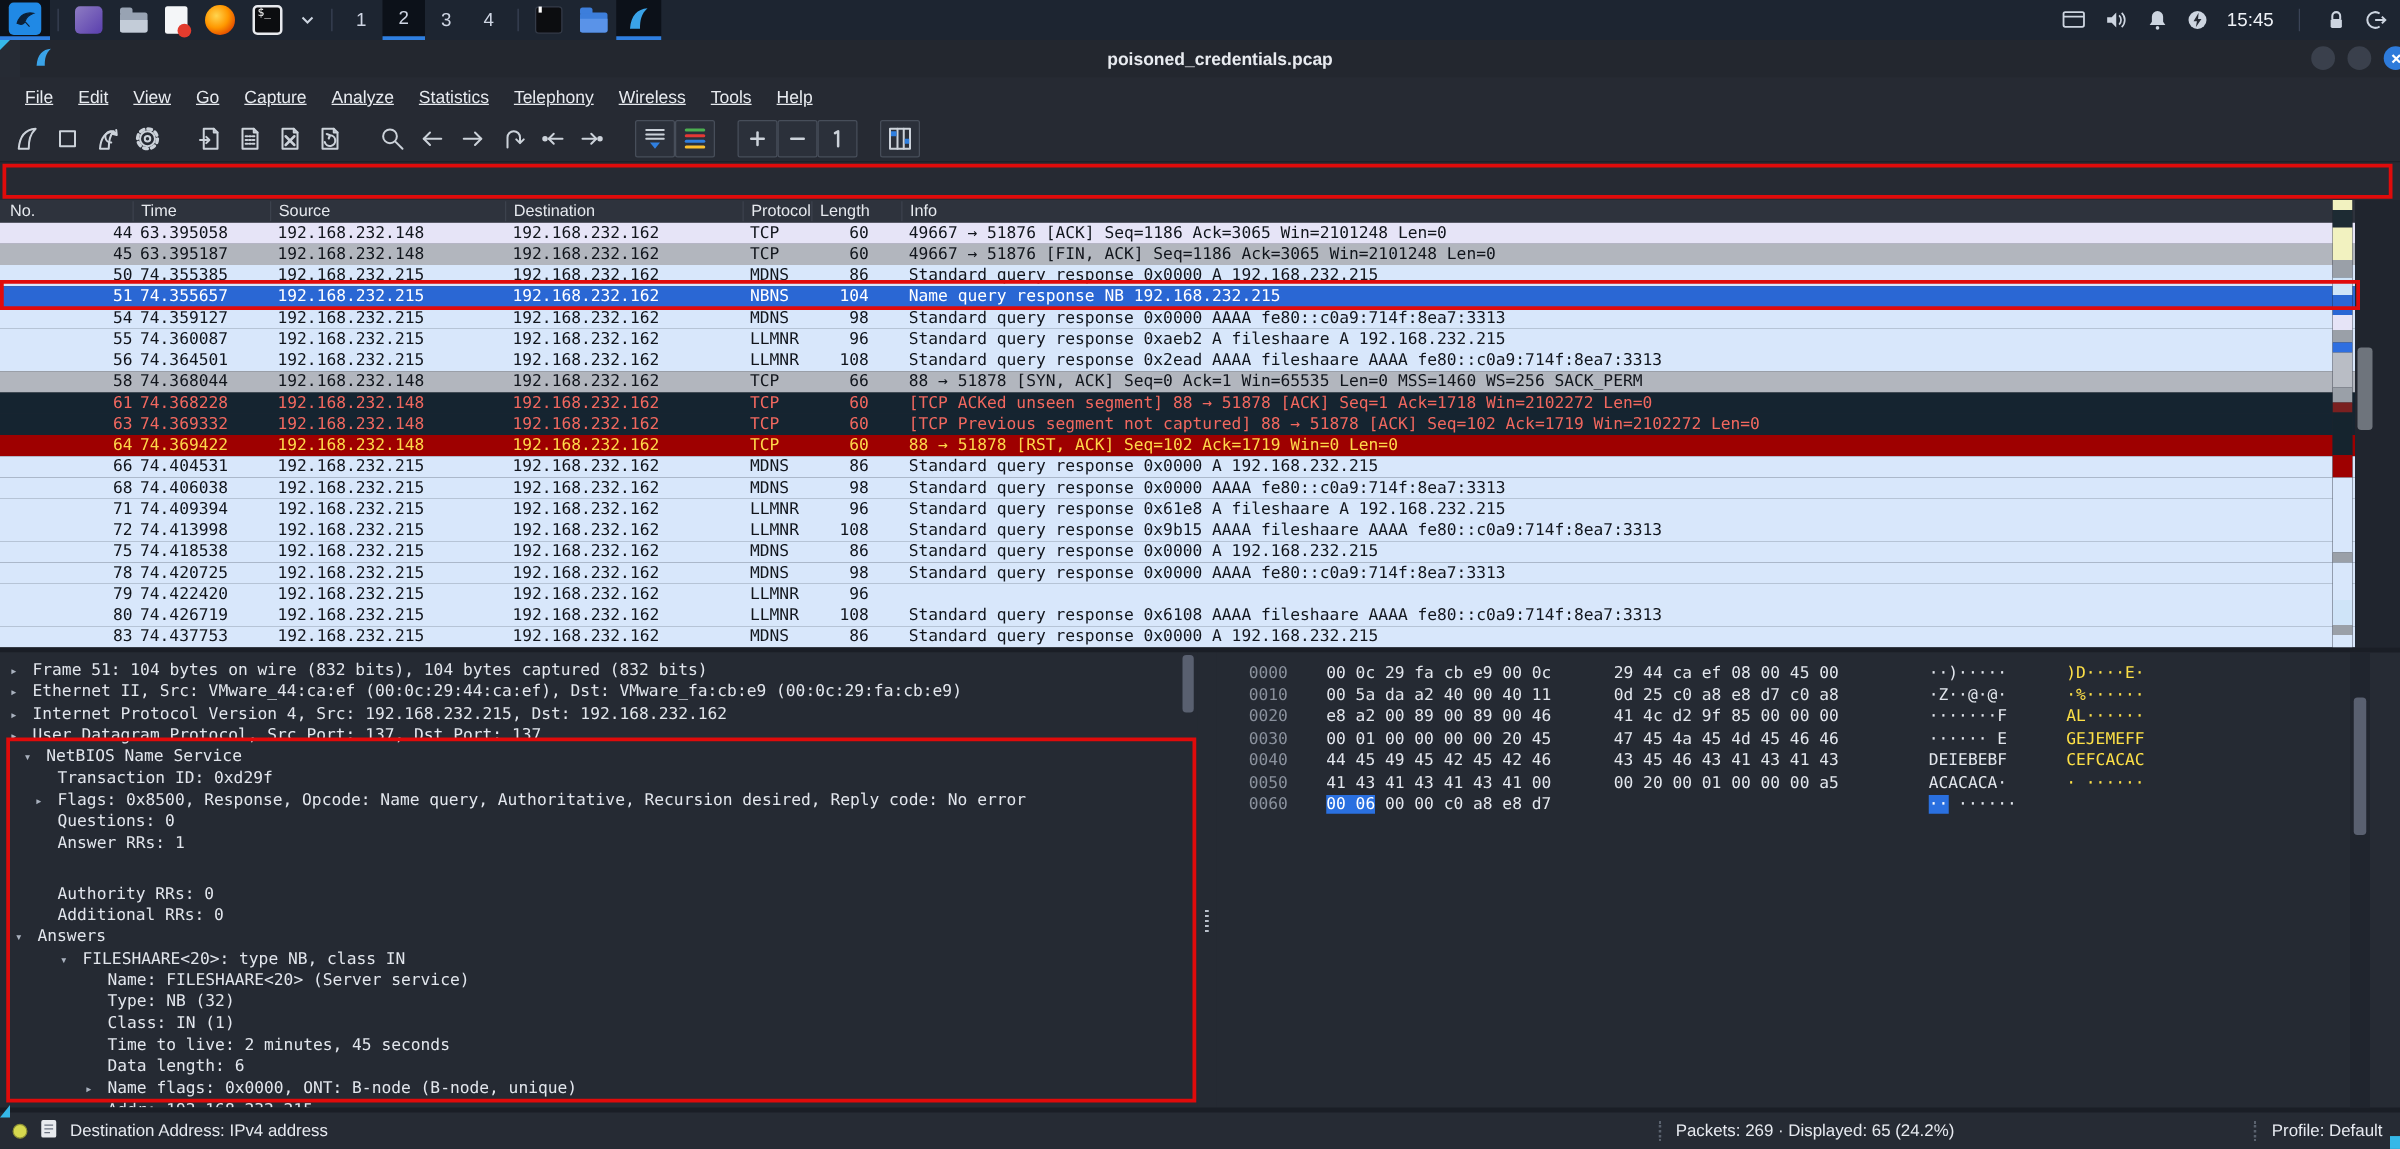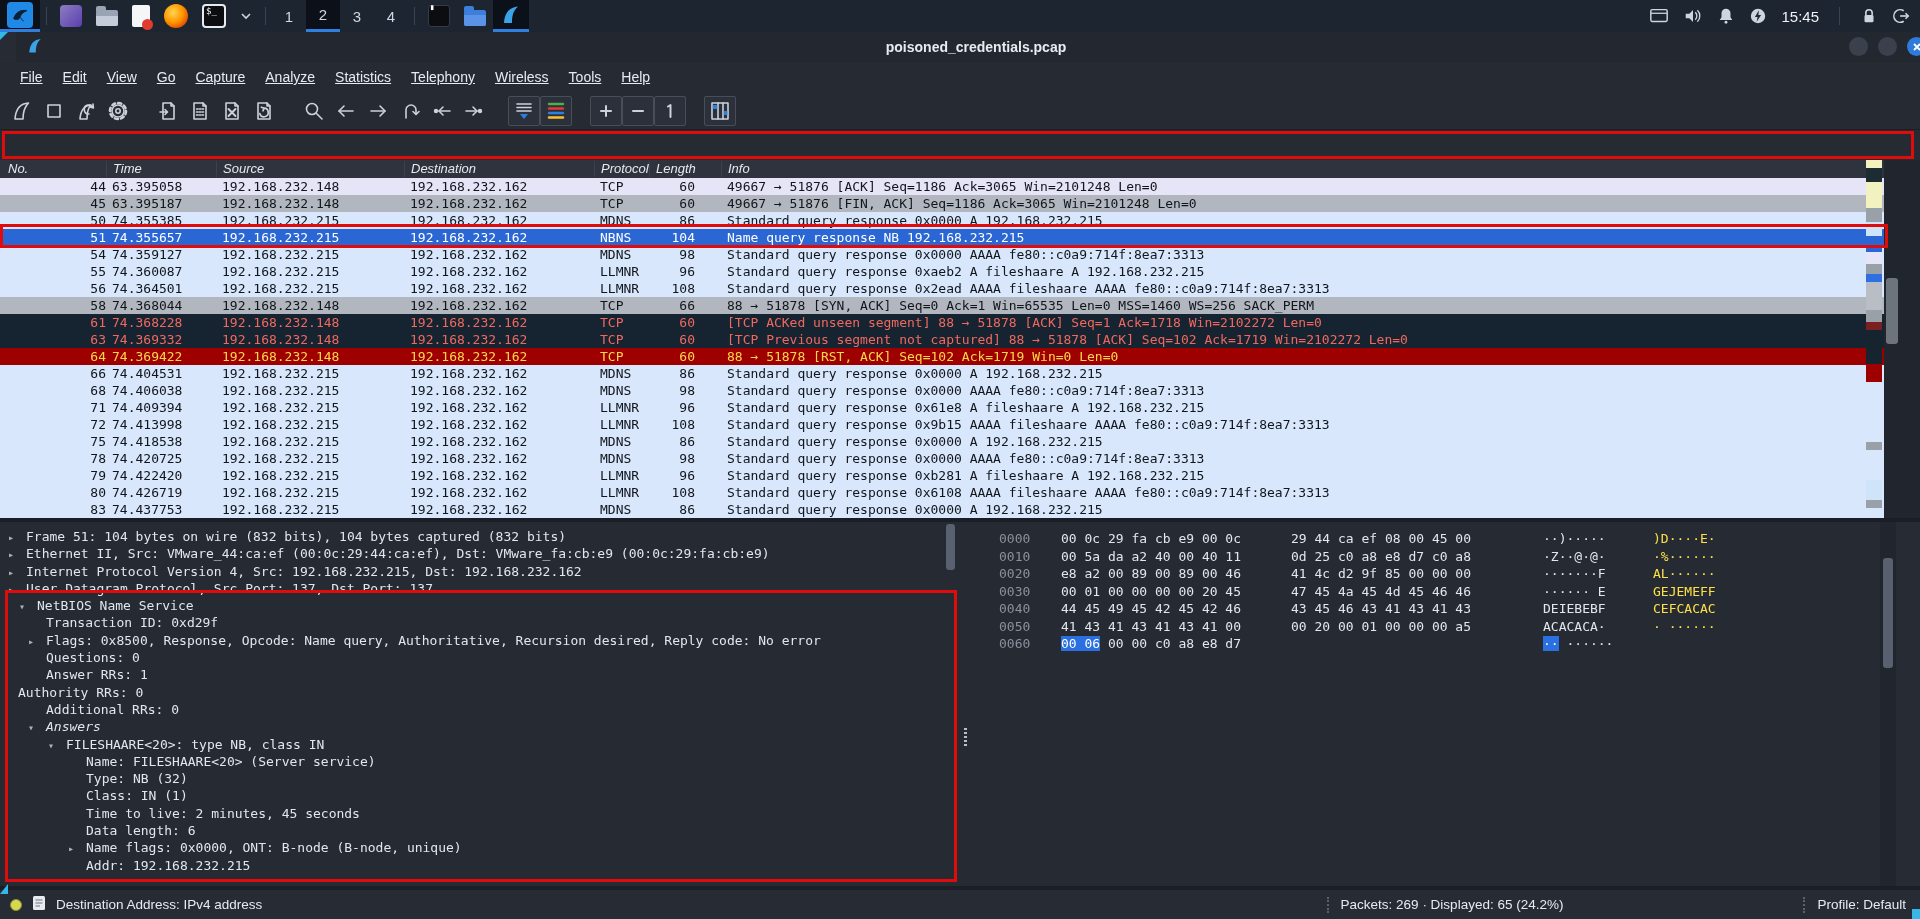--- a/index.html
+++ b/index.html
@@ -68,21 +68,21 @@
   .f-btn { width:24px; height:20px; background:#99a0aa; margin-left:3px; border-radius:2px;
            display:flex; align-items:center; justify-content:center; cursor:pointer; }
   .f-btn.apply { width:32px; }
   .f-chev { width:14px; display:flex; align-items:center; justify-content:center; cursor:pointer; }
   .f-plus { width:24px; height:20px; margin-left:8px; color:#e8ebf0; font-size:17px;
             display:flex; align-items:center; justify-content:center; cursor:pointer; }
 
   
   .plist-header { position:absolute; left:0; top:128px; width:1920px; height:18px; background:#2e333d;
                   color:#e6e9ee; font-size:13px; }
-  .ph-col { position:absolute; top:1px; border-left:1px solid #3c424d; padding-left:6px; height:16px; cursor:pointer;font-style:italic; }
+  .ph-col { position:absolute; top:1px; border-left:1px solid #3c424d; padding-left:6px; height:16px; cursor:pointer; }
   .plist-rows { position:absolute; left:0; top:146px; width:1884px; height:340px; overflow:hidden;
                 font-family:"DejaVu Sans Mono",monospace; font-size:13px; }
   .prow { position:relative; height:17px; line-height:17px; white-space:nowrap; cursor:pointer; }
   .pcell { position:absolute; top:0; height:17px; overflow:hidden; }
   .c-no    { left:0;    width:106px; text-align:right; }
   .c-time  { left:112px; width:105px; }
   .c-src   { left:222px; width:183px; }
   .c-dst   { left:410px; width:185px; }
   .c-proto { left:600px; width:52px; }
   .c-len   { left:655px; width:40px; text-align:right; }
@@ -573,21 +573,20 @@
         <div class="pcell c-len">98</div>
         <div class="pcell c-info">Standard query response 0x0000 AAAA fe80::c0a9:714f:8ea7:3313</div>
       </div>
       <div class="prow r-blue">
         <div class="pcell c-no">79</div>
         <div class="pcell c-time">74.422420</div>
         <div class="pcell c-src">192.168.232.215</div>
         <div class="pcell c-dst">192.168.232.162</div>
         <div class="pcell c-proto">LLMNR</div>
         <div class="pcell c-len">96</div>
-        <div class="pcell c-info">Standard query response 0xb281 A fileshaare A 192.168.232.215</div>
       </div>
       <div class="prow r-blue">
         <div class="pcell c-no">80</div>
         <div class="pcell c-time">74.426719</div>
         <div class="pcell c-src">192.168.232.215</div>
         <div class="pcell c-dst">192.168.232.162</div>
         <div class="pcell c-proto">LLMNR</div>
         <div class="pcell c-len">108</div>
         <div class="pcell c-info">Standard query response 0x6108 AAAA fileshaare AAAA fe80::c0a9:714f:8ea7:3313</div>
       </div>
@@ -634,23 +633,23 @@
   <div class="details">
       <div class="dline" style="padding-left: 8px;"><span class="arrow">▸</span><span>Frame 51: 104 bytes on wire (832 bits), 104 bytes captured (832 bits)</span></div>
       <div class="dline" style="padding-left: 8px;"><span class="arrow">▸</span><span>Ethernet II, Src: VMware_44:ca:ef (00:0c:29:44:ca:ef), Dst: VMware_fa:cb:e9 (00:0c:29:fa:cb:e9)</span></div>
       <div class="dline" style="padding-left: 8px;"><span class="arrow">▸</span><span>Internet Protocol Version 4, Src: 192.168.232.215, Dst: 192.168.232.162</span></div>
       <div class="dline" style="padding-left: 8px;"><span class="arrow">▸</span><span>User Datagram Protocol, Src Port: 137, Dst Port: 137</span></div>
       <div class="dline" style="padding-left: 19px;"><span class="arrow">▾</span><span>NetBIOS Name Service</span></div>
       <div class="dline" style="padding-left: 28px;"><span class="arrow"></span><span>Transaction ID: 0xd29f</span></div>
       <div class="dline" style="padding-left: 28px;"><span class="arrow">▸</span><span>Flags: 0x8500, Response, Opcode: Name query, Authoritative, Recursion desired, Reply code: No error</span></div>
       <div class="dline" style="padding-left: 28px;"><span class="arrow"></span><span>Questions: 0</span></div>
       <div class="dline" style="padding-left: 28px;"><span class="arrow"></span><span>Answer RRs: 1</span></div>
-      <div class="dline" style=""><span class="arrow"></span><span>Authority RRs: 0</span></div>
+      <div class="dline" style="padding-left: 28px; margin-top: 23px;"><span class="arrow"></span><span>Authority RRs: 0</span></div>
       <div class="dline" style="padding-left: 28px;"><span class="arrow"></span><span>Additional RRs: 0</span></div>
-      <div class="dline" style="padding-left: 28px; font-style: italic;"><span class="arrow">▾</span><span>Answers</span></div>
+      <div class="dline" style="padding-left: 12px;"><span class="arrow">▾</span><span>Answers</span></div>
       <div class="dline" style="padding-left: 48px;"><span class="arrow">▾</span><span>FILESHAARE&lt;20&gt;: type NB, class IN</span></div>
       <div class="dline" style="padding-left: 68px;"><span class="arrow"></span><span>Name: FILESHAARE&lt;20&gt; (Server service)</span></div>
       <div class="dline" style="padding-left: 68px;"><span class="arrow"></span><span>Type: NB (32)</span></div>
       <div class="dline" style="padding-left: 68px;"><span class="arrow"></span><span>Class: IN (1)</span></div>
       <div class="dline" style="padding-left: 68px;"><span class="arrow"></span><span>Time to live: 2 minutes, 45 seconds</span></div>
       <div class="dline" style="padding-left: 68px;"><span class="arrow"></span><span>Data length: 6</span></div>
       <div class="dline" style="padding-left: 68px;"><span class="arrow">▸</span><span>Name flags: 0x0000, ONT: B-node (B-node, unique)</span></div>
       <div class="dline" style="padding-left: 68px;"><span class="arrow"></span><span>Addr: 192.168.232.215</span></div>
     </div>
   <div class="dscroll-thumb"></div>

